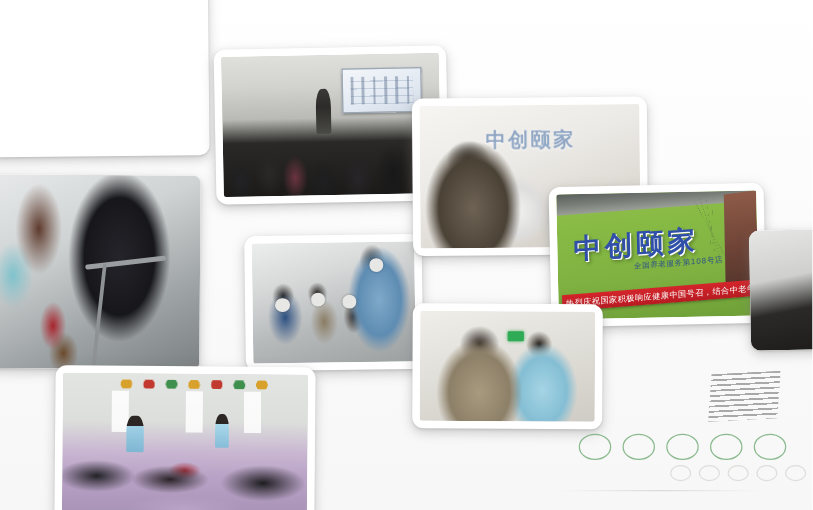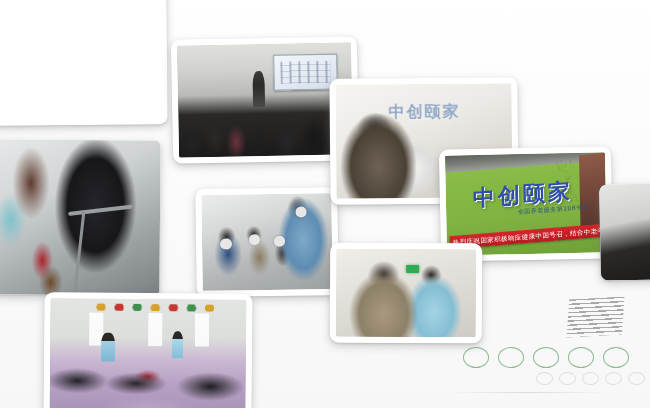--- a/index.html
+++ b/index.html
@@ -7,21 +7,20 @@
     padding: 0;
     background: #ffffff;
   }
   #stage {
     position: relative;
     width: 650px;
     height: 408px;
     overflow: hidden;
     background: linear-gradient(180deg, #ffffff 0%, #fbfbfb 45%, #f7f7f7 100%);
     font-family: "Liberation Sans", sans-serif;
-    text-align: center;
   }
 
   
   .card {
     position: absolute;
     background: #ffffff;
     border-radius: 9px;
     box-shadow: 0 3px 9px rgba(120,120,120,0.38), 0 1px 2px rgba(120,120,120,0.25);
     overflow: hidden;
   }

